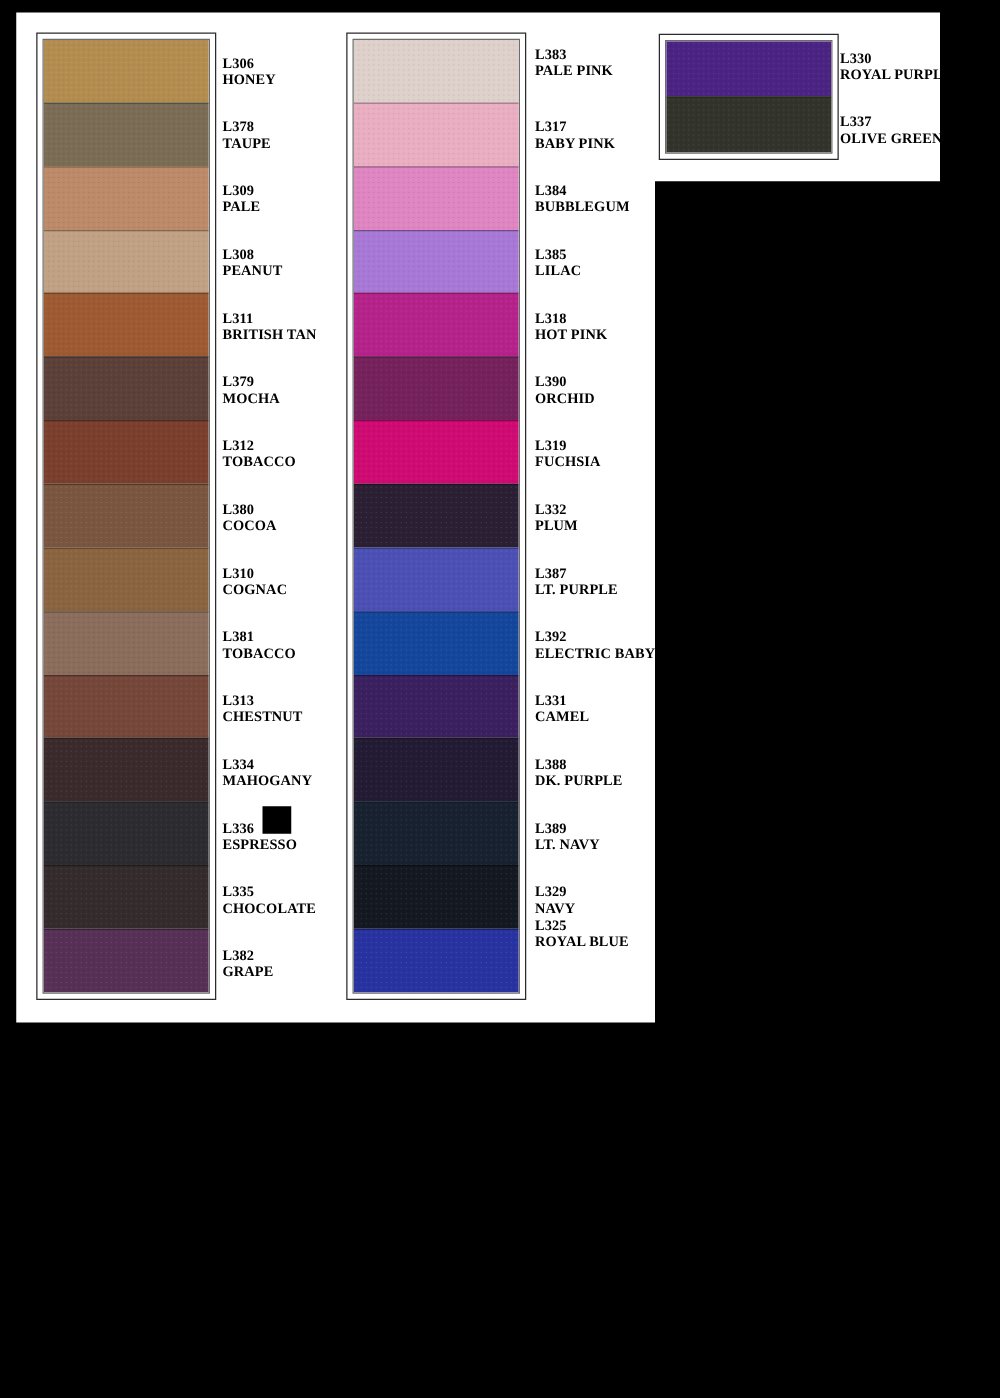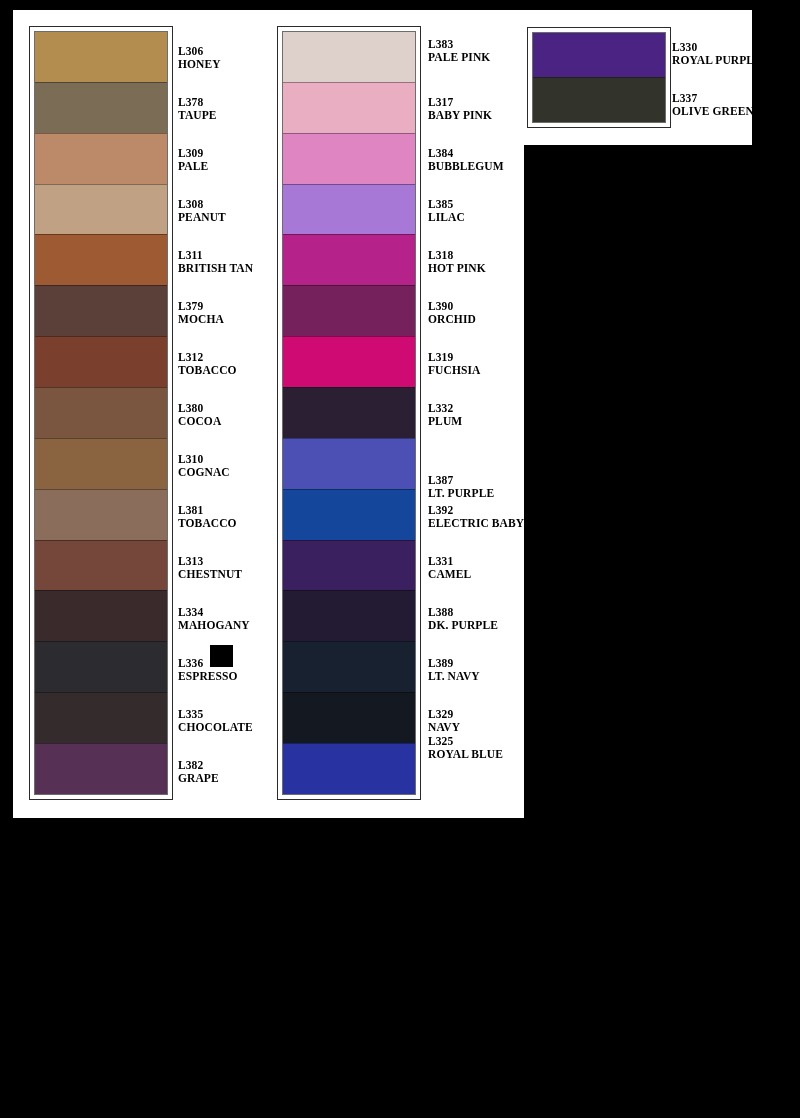--- a/index.html
+++ b/index.html
@@ -227,21 +227,21 @@
     <span class="name">ORCHID</span>
   </div>
 <div class="label col2-label" style="top:351px">
     <span class="code">L319</span>
     <span class="name">FUCHSIA</span>
   </div>
 <div class="label col2-label" style="top:402px">
     <span class="code">L332</span>
     <span class="name">PLUM</span>
   </div>
-<div class="label col2-label" style="top:474px">
+<div class="label col2-label" style="top:453px">
     <span class="code">L387</span>
     <span class="name">LT. PURPLE</span>
   </div>
 <div class="label col2-label" style="top:504px">
     <span class="code">L392</span>
     <span class="name">ELECTRIC BABY</span>
   </div>
 <div class="label col2-label" style="top:555px">
     <span class="code">L331</span>
     <span class="name">CAMEL</span>

